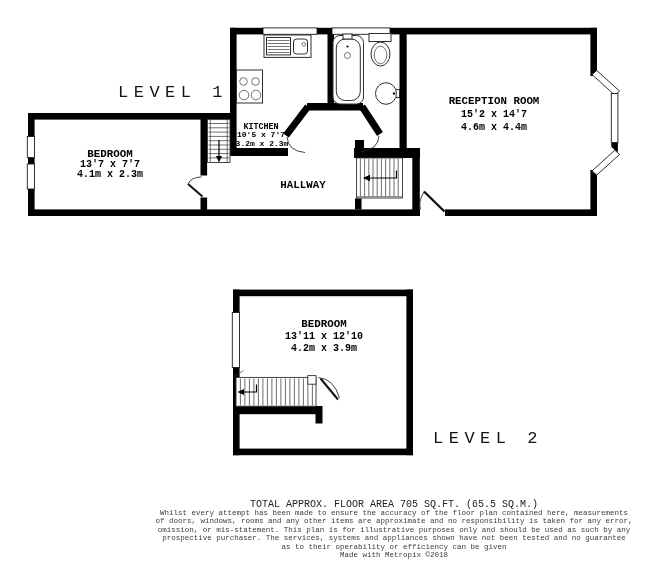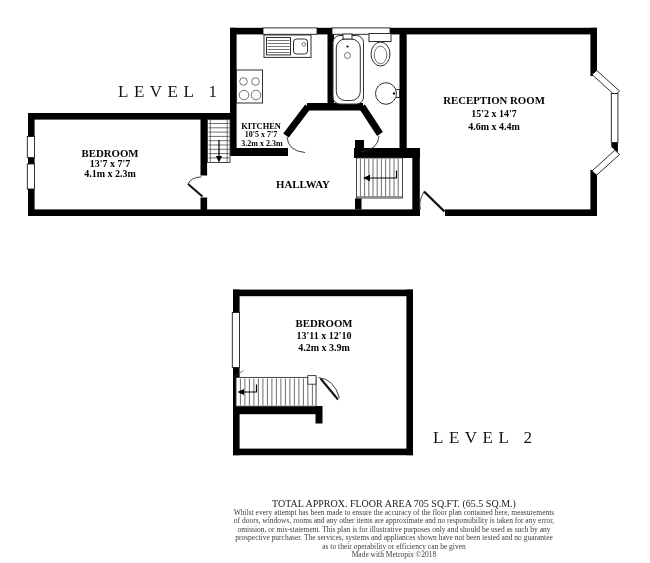--- a/index.html
+++ b/index.html
@@ -1,17 +1,17 @@
 <!DOCTYPE html>
 <html style="--wall: #000000; --background: #ffffff; --text: #000000; --disclaimer: #3c3c3c;"><head>
 <meta charset="utf-8">
 <style>
   html,body{margin:0;padding:0;background:var(--background,#fff);}
   .page{position:relative;width:650px;height:563px;background:var(--background,#fff);
-        font-family:Liberation Serif, serif;}
+        font-family:Liberation Mono, monospace;}
   svg{display:block}
   .wall{fill:var(--wall,#000);}
   .wall-line{stroke:var(--wall,#000);fill:none;}
   .win{fill:#fff;stroke:#1a1a1a;stroke-width:0.9;}
   .frame{fill:#fff;stroke:#333;stroke-width:0.9;}
   .fix{fill:#fff;stroke:#2e2e2e;stroke-width:1;}
   .fixline{stroke:#3a3a3a;stroke-width:0.7;fill:none;}
   .leaf{stroke:#111;fill:none;}
   .arc{fill:none;stroke:#2b2b2b;stroke-width:0.9;}
   .tread{stroke:#4a4a4a;stroke-width:0.8;}

